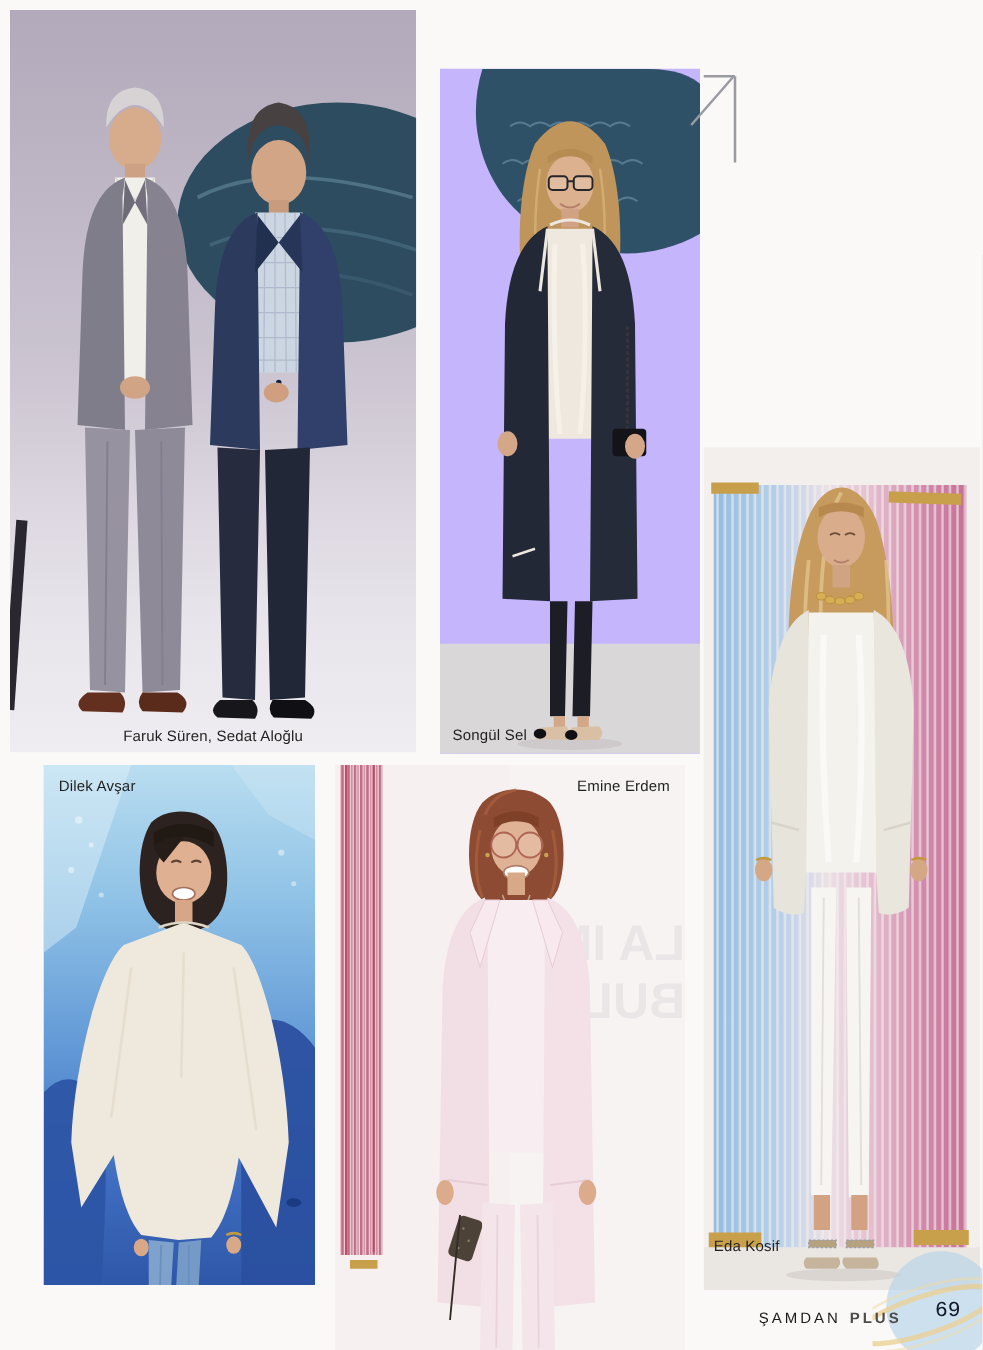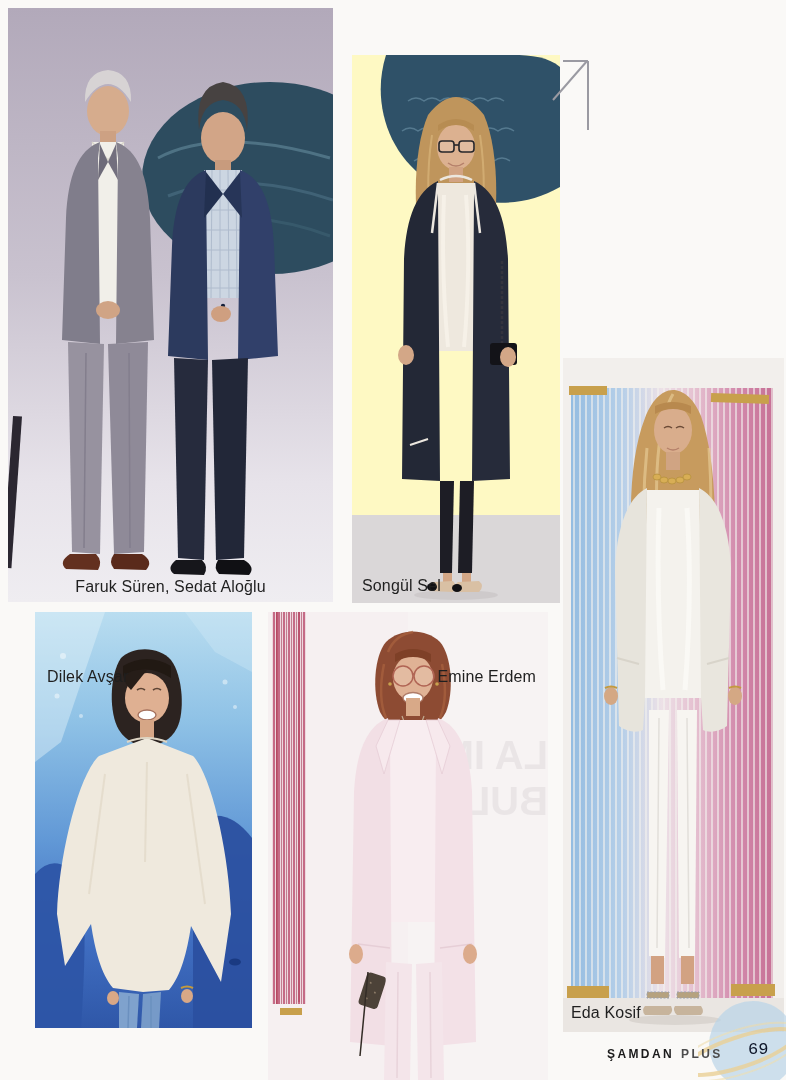--- a/index.html
+++ b/index.html
@@ -1,39 +1,39 @@
 <!DOCTYPE html>
 <html><head>
 <meta charset="utf-8">
 <style>
   html,body{margin:0;padding:0;background:#e9e7e5;}
   #page{position:relative;width:786px;height:1080px;background:#faf9f7;overflow:hidden;
         font-family:"Liberation Sans",sans-serif;}
   .photo{position:absolute;overflow:hidden;}
   .photo svg{position:absolute;left:0;top:0;width:100%;height:100%;display:block;}
-  .caption{position:absolute;font-size:16px;color:#1f1f1f;letter-spacing:.15px;z-index:5;margin-top:46px;}
+  .caption{position:absolute;font-size:12px;color:#1f1f1f;letter-spacing:.15px;z-index:5;}
   
   #photo-men{left:8px;top:8px;width:325px;height:594px;}
-  #photo-songul{left:352px;top:55px;width:208px;height:548px;background:#fef9c3;}
+  #photo-songul{left:352px;top:55px;width:208px;height:548px;background:#c4b5fd;}
   #photo-eda{left:563px;top:358px;width:221px;height:674px;background:#f2efec;}
   #photo-dilek{left:35px;top:612px;width:217px;height:416px;
      background:linear-gradient(180deg,#b9ddf0 0%,#8fc2e6 26%,#6198d6 55%,#3f6dc0 80%,#2f57a8 100%);}
   #photo-emine{left:268px;top:612px;width:280px;height:468px;background:#f6f0f1;}
   
   #quote-arrow{position:absolute;left:550px;top:48px;width:46px;height:86px;z-index:4;}
   #quote-text{position:absolute;left:598px;top:50px;width:188px;height:264px;
      font-family:"DejaVu Serif",serif;font-size:25px;line-height:28.5px;color:#121212;
      white-space:pre-line;z-index:4;}
   
   .bleed{position:absolute;left:100px;top:120px;width:180px;
      font-family:"Liberation Sans",sans-serif;font-weight:bold;font-size:40px;line-height:46px;
      color:#7d7280;opacity:.10;transform:scaleX(-1);white-space:pre-line;text-align:left;z-index:2;}
   
   #footer-brand{position:absolute;left:607px;top:1047px;z-index:3;font-size:12px;letter-spacing:2.4px;color:#1b1b1b;}
-  #footer-brand .bold{font-weight:bold;}
+  #footer-brand .bold{font-weight:normal;}
   #footer-brand .light{color:#4c4c4c;margin-left:7px;font-weight:bold;}
   #footer-page{position:absolute;left:748px;top:1040px;z-index:3;
      font-family:Liberation Mono, monospace;font-size:17px;color:#0f172a;}
   #watermark{position:absolute;left:698px;top:998px;width:100px;height:95px;z-index:1;opacity:.8;}
   .layer{position:absolute;left:0;top:0;width:100%;height:100%;}
 </style>
 </head>
 <body>
 
 <div id="page">
@@ -215,21 +215,21 @@
         <path d="M96,360 L94,590 M124,360 L126,590" stroke="#e2dfda" stroke-width="1.5"></path>
         <rect x="88" y="598" width="13" height="28" fill="#d2a282"></rect>
         <rect x="118" y="598" width="13" height="28" fill="#d2a282"></rect>
         <ellipse cx="112" cy="662" rx="46" ry="5" fill="#d6d1cc" opacity=".8"></ellipse>
         <rect x="84" y="634" width="22" height="6" fill="#b6a27f" stroke="#9aa0b0" stroke-width="1" stroke-dasharray="2,1.5"></rect>
         <rect x="114" y="634" width="22" height="6" fill="#b6a27f" stroke="#9aa0b0" stroke-width="1" stroke-dasharray="2,1.5"></rect>
         <path d="M82,648 h26 q3,6 -2,9 h-24 q-4,-5 0,-9 Z" fill="#c7b49c"></path>
         <path d="M112,648 h26 q4,6 0,9 h-24 q-5,-5 -2,-9 Z" fill="#c7b49c"></path>
       </g>
     </svg>
-    <div class="caption" style="left:8px;bottom:10px;text-align:right;">Eda Kosif</div>
+    <div class="caption" style="left:8px;bottom:28px;text-align:right;">Eda Kosif</div>
   </div>
 
   <div class="photo" id="photo-emine">
     <svg class="layer" viewBox="0 0 280 468" style="z-index:1">
       <defs>
         <pattern id="st" width="5" height="10" patternUnits="userSpaceOnUse">
           <rect width="2" height="10" fill="#c05f7c"></rect>
           <rect x="3" width="1" height="10" fill="#a94a64" opacity=".7"></rect>
         </pattern>
       </defs>

